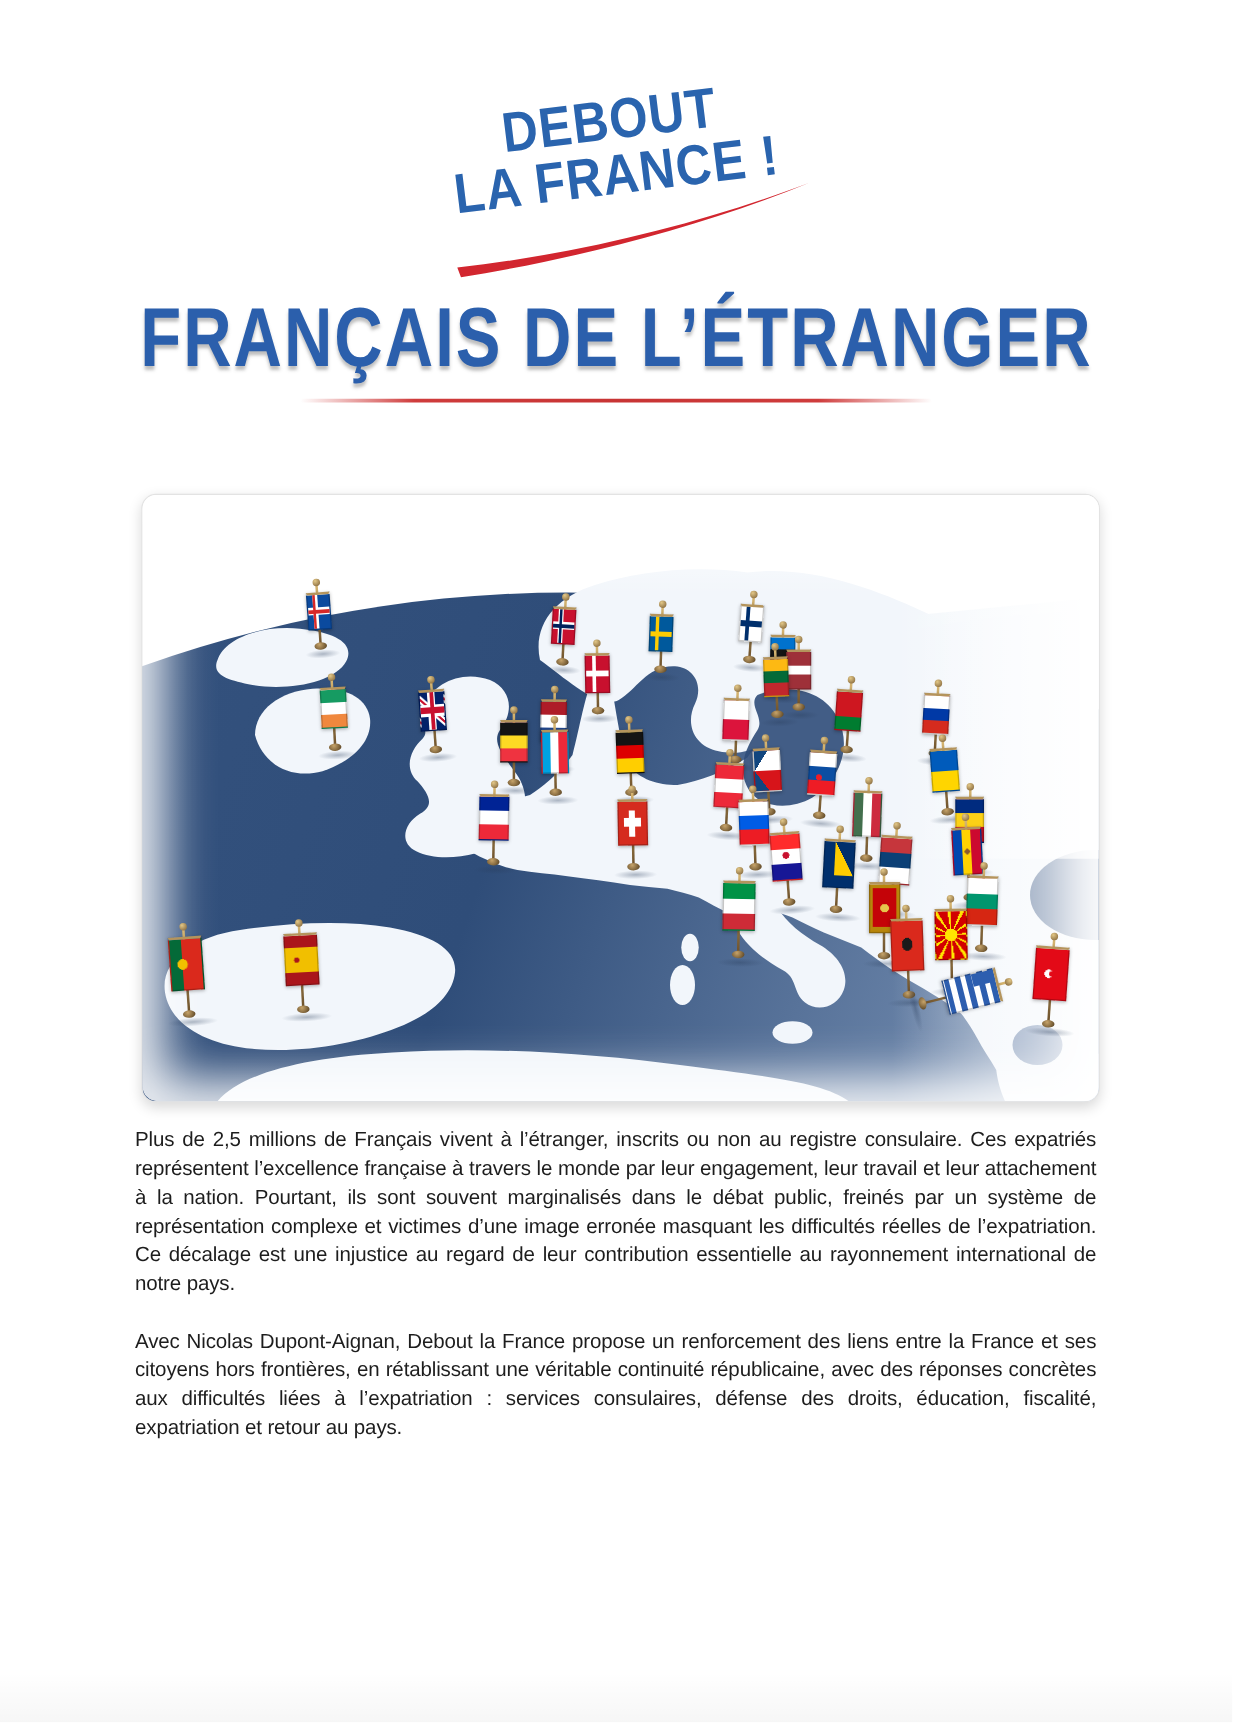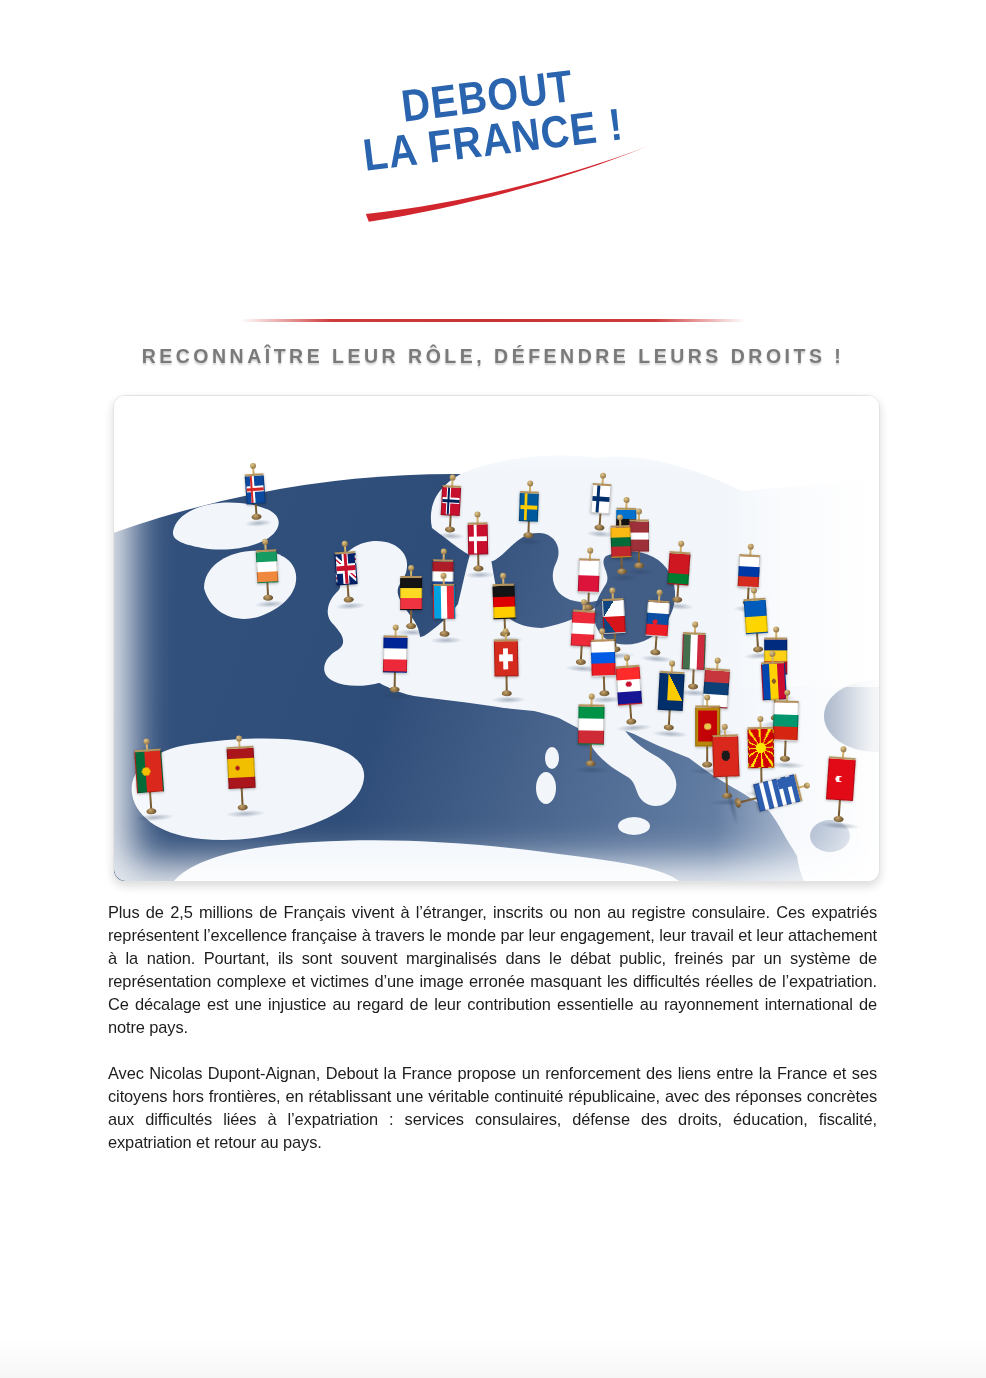--- a/index.html
+++ b/index.html
@@ -86,22 +86,24 @@
 <div class="page">
 
   <div class="logo">
     <div class="logo-line">DEBOUT</div>
     <div class="logo-line">LA FRANCE !</div>
     <svg class="swoosh" width="300" height="50" viewBox="0 0 300 50">
       <path d="M8,46 C100,43 205,29 294,5 C212,25 112,39 6,38 Z" fill="var(--logo-red,#D2262F)"></path>
     </svg>
   </div>
 
+  <div class="title-wrap">
+    <span class="title-text">FRANÇAIS DE L’ÉTRANGER</span>
+  </div>
   <div class="divider"></div>
-  <div class="subtitle">RECONNAÎTRE LEUR RÔLE, DÉFENDRE LEURS DROITS !</div>
 
   <div class="map-image">
     <svg class="globe" viewBox="0 0 765 485" preserveAspectRatio="none">
       <defs>
         <linearGradient id="sea" x1="0" y1="0" x2="1" y2="0.35">
           <stop offset="0" stop-color="#3c5a86"></stop>
           <stop offset="0.45" stop-color="#2f4d79"></stop>
           <stop offset="0.75" stop-color="#8fa6c6"></stop>
           <stop offset="1" stop-color="#e8eef5"></stop>
         </linearGradient>

